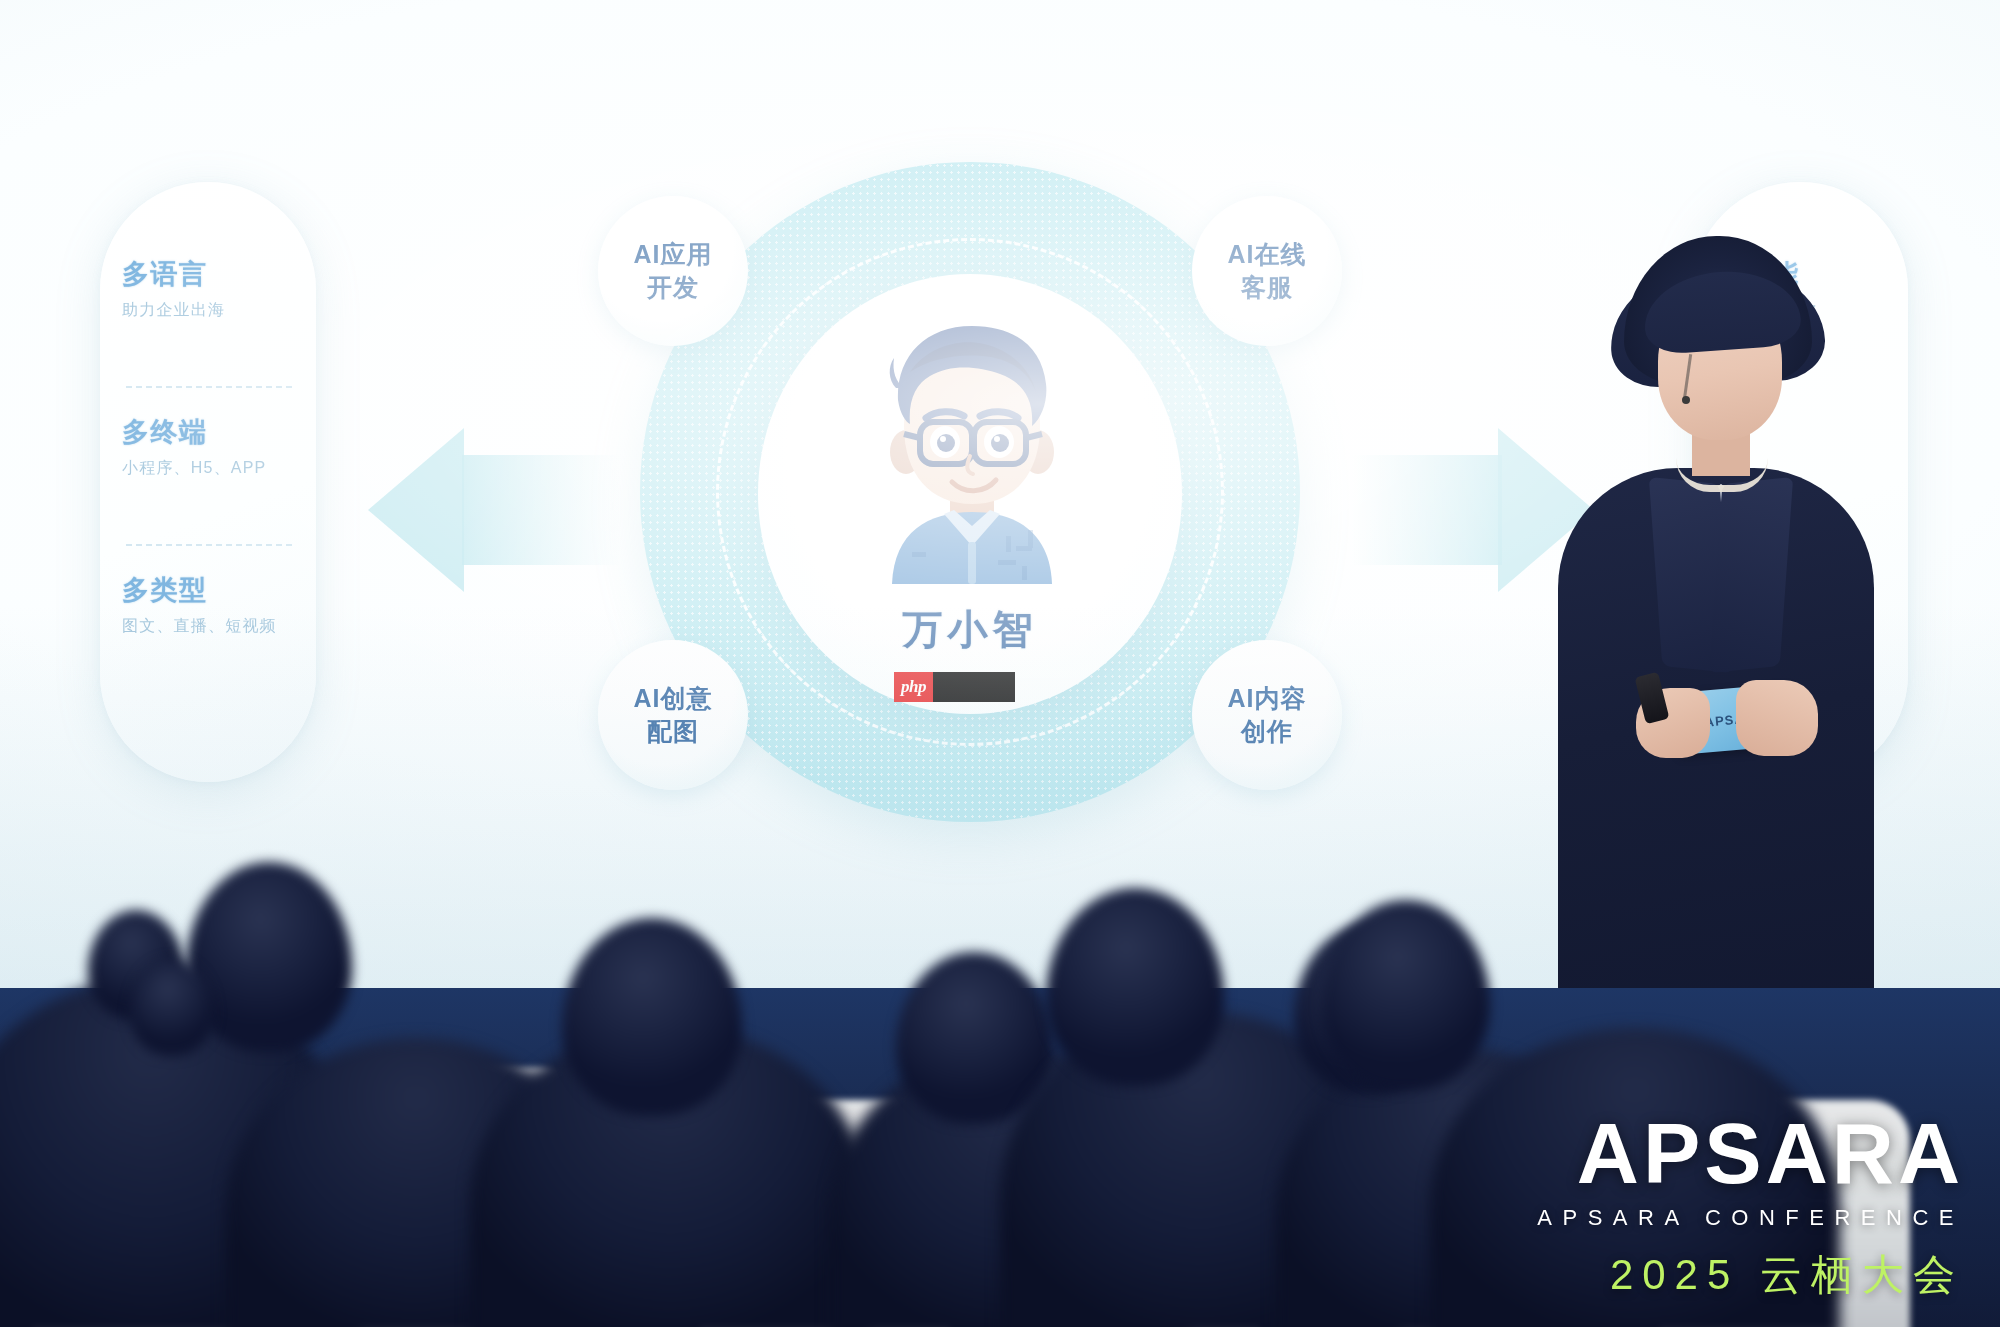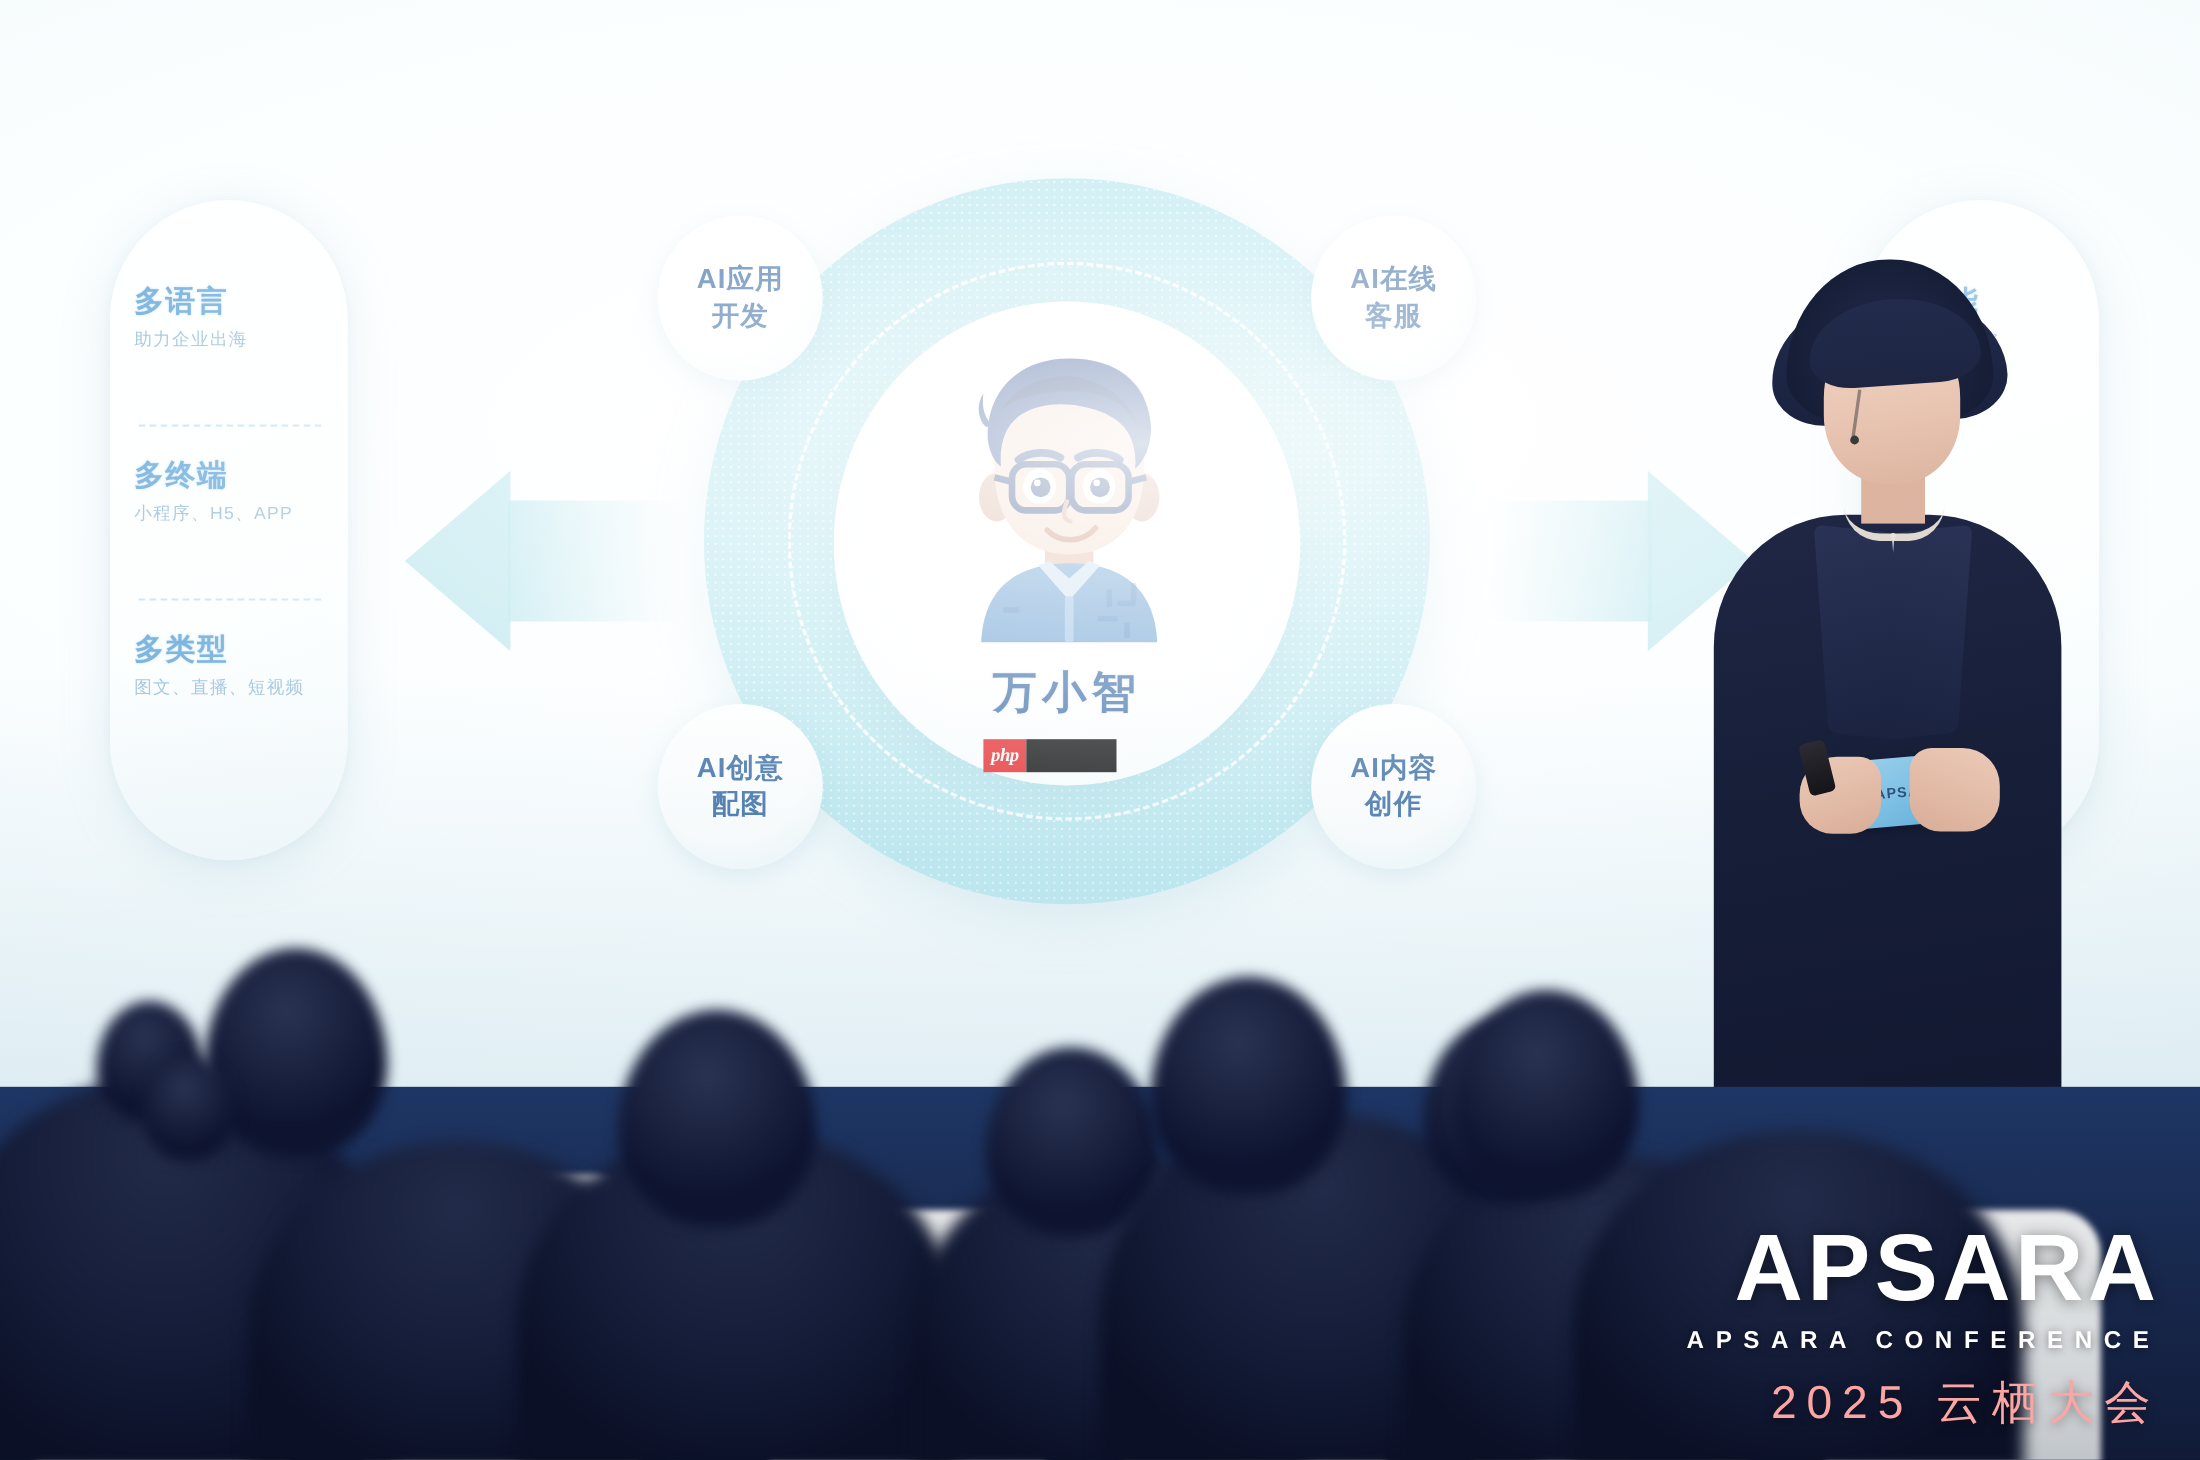--- a/index.html
+++ b/index.html
@@ -241,25 +241,25 @@
   }
 
   
   #logo{ position:absolute; right:36px; bottom:24px; text-align:right; z-index:40; }
   #logo-main{
     font-size:86px; font-weight:800; color:#ffffff; letter-spacing:4px; line-height:.95;
     font-family:"Liberation Sans",sans-serif;
     text-shadow:0 2px 14px rgba(0,0,0,.45);
   }
   #logo-sub{
-    margin-top:10px; font-size:22px; color:#ffffff; letter-spacing:10.5px; font-weight:700;
+    margin-top:10px; font-size:22px; color:#ffffff; letter-spacing:10.5px; font-weight:400;
     text-shadow:0 1px 8px rgba(0,0,0,.45);
   }
   #logo-year{
-    margin-top:16px; font-size:42px; color:#fca5a5; letter-spacing:9px; font-weight:500;
+    margin-top:16px; font-size:42px; color:#bef264; letter-spacing:9px; font-weight:500;
     text-shadow:0 2px 10px rgba(0,0,0,.45);
   }
 </style>
 </head>
 <body>
 
 <div id="stage">
 
   <div id="screen">
 

